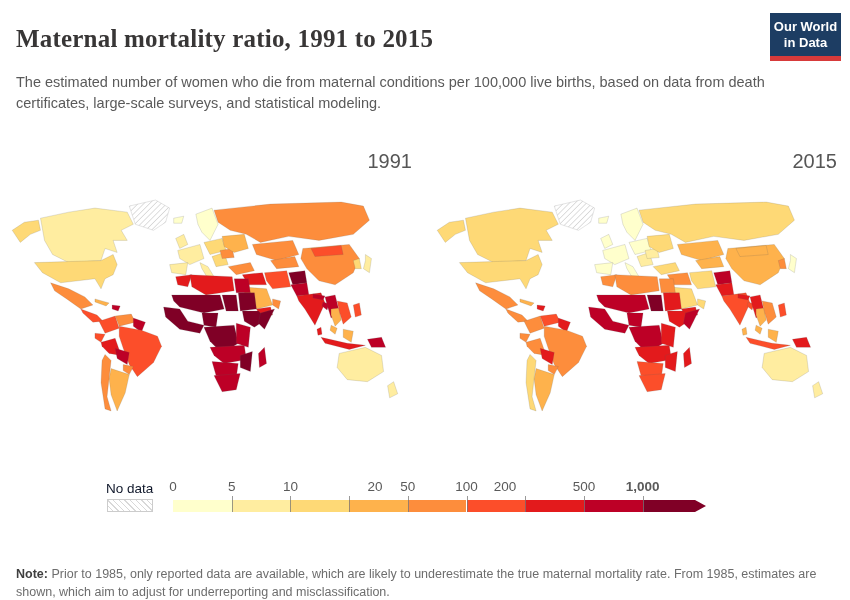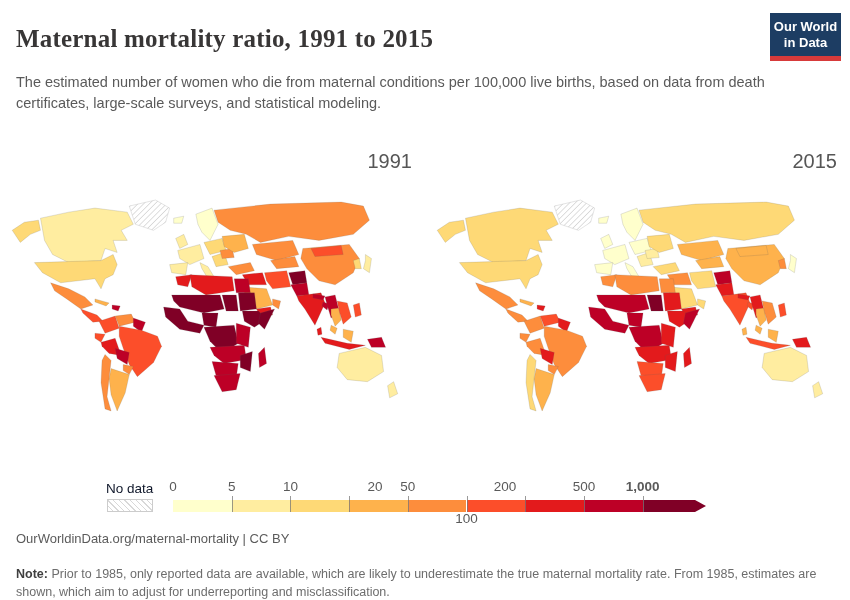--- a/index.html
+++ b/index.html
@@ -259,27 +259,26 @@
     <div class="legend-ticklabel" style="left: 0px;">0</div>
     <div class="legend-tick" style="left: 58.7px;"></div>
     <div class="legend-ticklabel" style="left: 58.7px;">5</div>
     <div class="legend-tick" style="left: 117.4px;"></div>
     <div class="legend-ticklabel" style="left: 117.4px;">10</div>
     <div class="legend-tick" style="left: 176.1px;"></div>
     <div class="legend-ticklabel" style="left: 176.1px; margin-left: 26px;">20</div>
     <div class="legend-tick" style="left: 234.8px;"></div>
     <div class="legend-ticklabel" style="left: 234.8px;">50</div>
     <div class="legend-tick" style="left: 293.5px;"></div>
-    <div class="legend-ticklabel" style="left: 293.5px; margin-top: 32px;">100</div>
+    <div class="legend-ticklabel" style="left: 293.5px;">100</div>
     <div class="legend-tick" style="left: 352.2px;"></div>
     <div class="legend-ticklabel" style="left: 332px;">200</div>
     <div class="legend-tick" style="left: 410.9px;"></div>
     <div class="legend-ticklabel" style="left: 410.9px;">500</div>
     <div class="legend-tick" style="left: 469.6px;"></div>
     <div class="legend-ticklabel" style="left: 469.6px; font-weight: bold;">1,000</div>
     <div class="legend-arrow" style="left: 521.6px; border-left-color: rgb(128, 0, 38);"></div>
   </div>
 
 <div class="footer-row">
-  <span class="citation">OurWorldinData.org/maternal-mortality | CC BY</span>
 </div>
 
 <p class="note"><span class="bold-label">Note:</span><span> Prior to 1985, only reported data are available, which are likely to underestimate the true maternal mortality rate. From 1985, estimates are shown, which aim to adjust for underreporting and misclassification.</span></p>
 
 </body></html>

